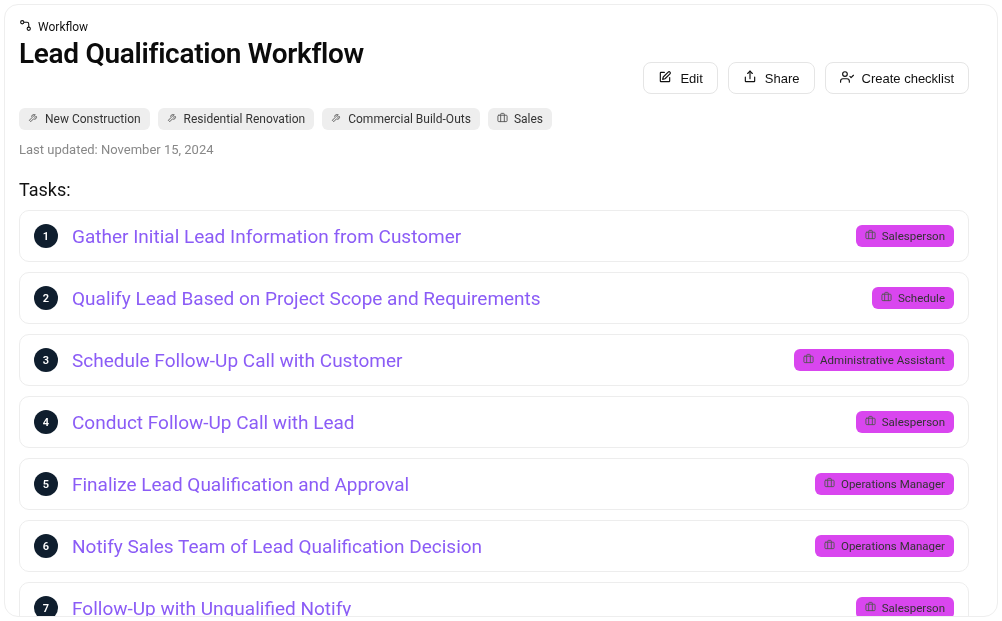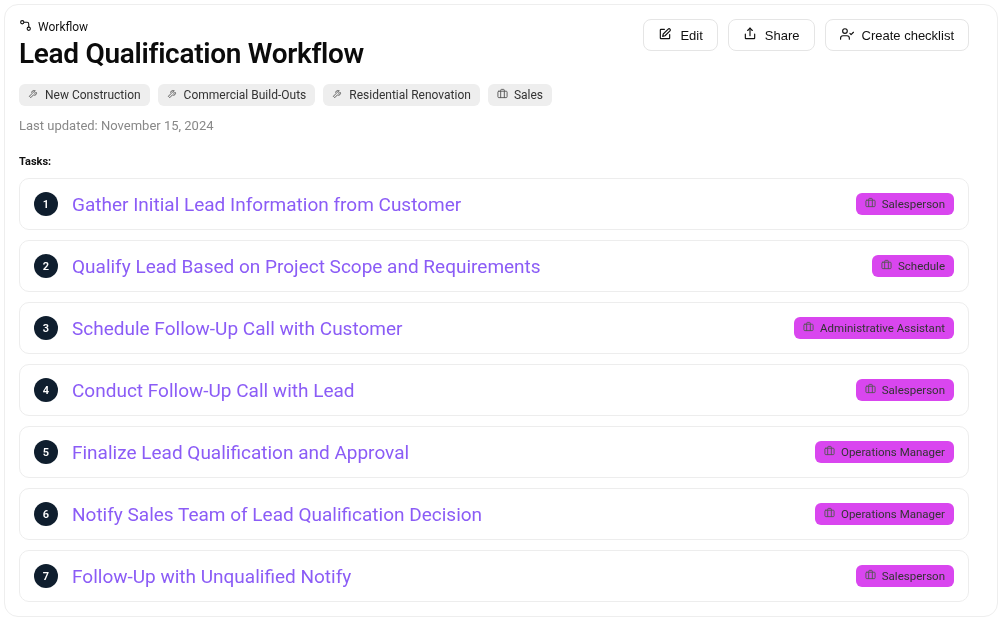--- a/index.html
+++ b/index.html
@@ -49,20 +49,21 @@
     align-items: center;
     gap: 8px;
     font-size: 13px;
     color: #111;
     background: #fff;
     border: 1px solid #e5e5e5;
     border-radius: 8px;
     padding: 7px 14px;
     cursor: pointer;
     line-height: 1;
+    margin-top: 43px;
   }
   .btn svg { width: 14px; height: 14px; stroke: #111; }
   .tags {
     display: flex;
     gap: 8px;
     margin-top: 14px;
     flex-wrap: wrap;
   }
   .tag {
     display: inline-flex;
@@ -74,22 +75,22 @@
     border-radius: 6px;
     padding: 4px 9px;
   }
   .tag svg { width: 11px; height: 11px; stroke: #555; }
   .updated {
     font-size: 13px;
     color: #888;
     margin-top: 12px;
   }
   .tasks-label {
-    font-size: 11px;
-    font-weight: 700;
+    font-size: 18px;
+    font-weight: 400;
     color: #111;
     margin-top: 22px;
     margin-bottom: 10px;
   }
   .task-list { display: flex; flex-direction: column; gap: 10px; }
   .task {
     border: 1px solid #ededed;
     border-radius: 10px;
     padding: 13px 14px;
     display: flex;
@@ -187,33 +188,33 @@
   </svg>
 </span>
         <span>New Construction</span>
       </span>
       <span class="tag">
         <span>
   <svg viewBox="0 0 24 24" fill="none" stroke-width="2" stroke-linecap="round" stroke-linejoin="round">
     <path d="M14.7 6.3a4 4 0 0 0-5.6 5.6L3 18l3 3 6.1-6.1a4 4 0 0 0 5.6-5.6L15 12l-3-3 2.7-2.7z"></path>
   </svg>
 </span>
+        <span>Residential Renovation</span>
+      </span>
+      <span class="tag">
+        <span>
+  <svg viewBox="0 0 24 24" fill="none" stroke-width="2" stroke-linecap="round" stroke-linejoin="round">
+    <path d="M14.7 6.3a4 4 0 0 0-5.6 5.6L3 18l3 3 6.1-6.1a4 4 0 0 0 5.6-5.6L15 12l-3-3 2.7-2.7z"></path>
+  </svg>
+</span>
         <span>Commercial Build-Outs</span>
       </span>
       <span class="tag">
         <span>
   <svg viewBox="0 0 24 24" fill="none" stroke-width="2" stroke-linecap="round" stroke-linejoin="round">
-    <path d="M14.7 6.3a4 4 0 0 0-5.6 5.6L3 18l3 3 6.1-6.1a4 4 0 0 0 5.6-5.6L15 12l-3-3 2.7-2.7z"></path>
-  </svg>
-</span>
-        <span>Residential Renovation</span>
-      </span>
-      <span class="tag">
-        <span>
-  <svg viewBox="0 0 24 24" fill="none" stroke-width="2" stroke-linecap="round" stroke-linejoin="round">
     <rect x="2" y="7" width="20" height="14" rx="2"></rect>
     <path d="M16 21V5a2 2 0 0 0-2-2h-4a2 2 0 0 0-2 2v16"></path>
   </svg>
 </span>
         <span>Sales</span>
       </span>
     </div>
 
   <div class="updated">
     <span>Last updated: </span><span>November 15, 2024</span>

